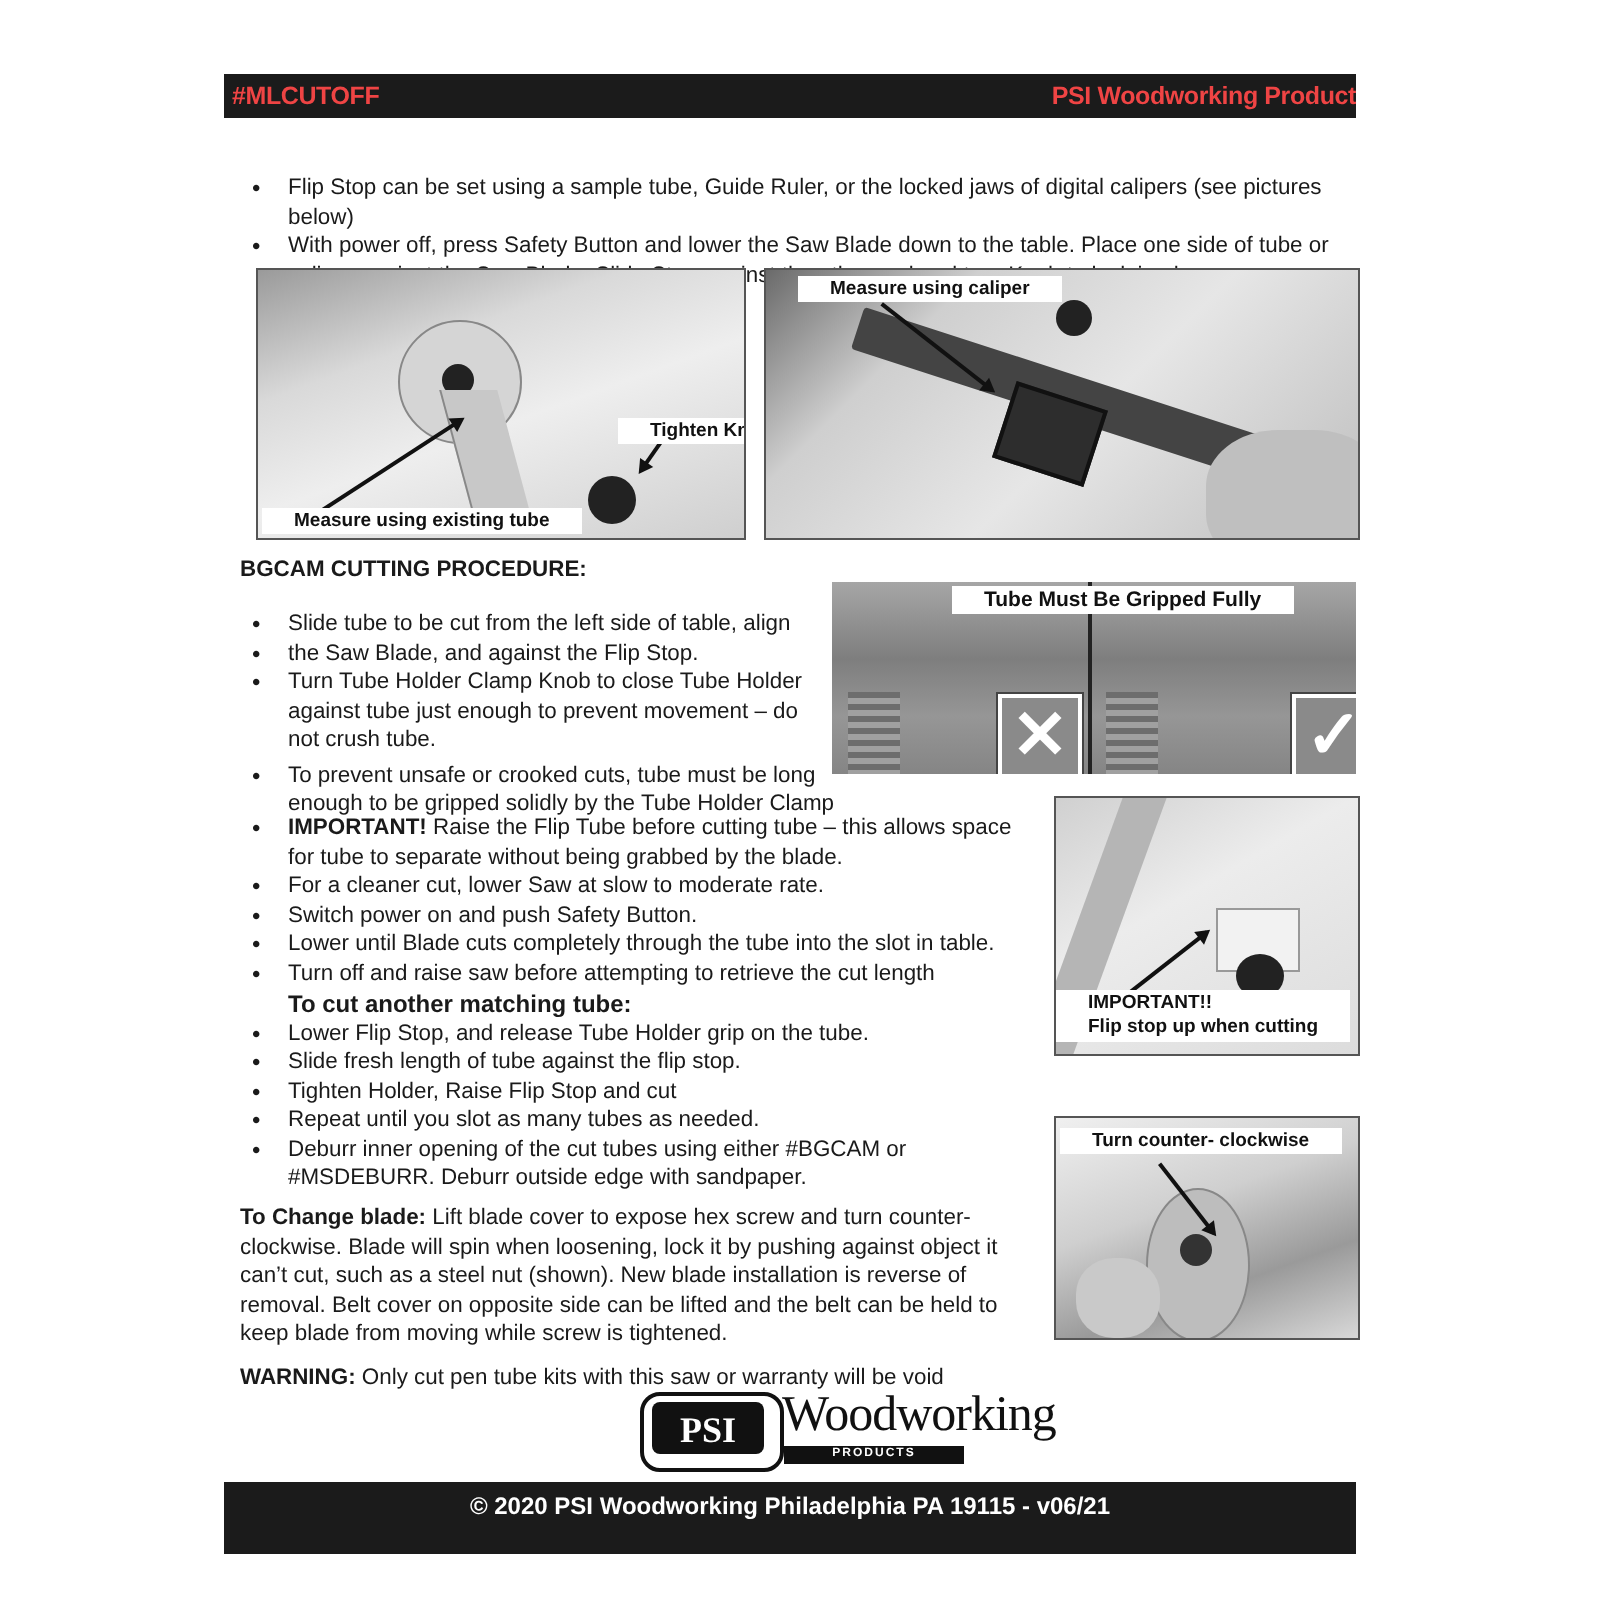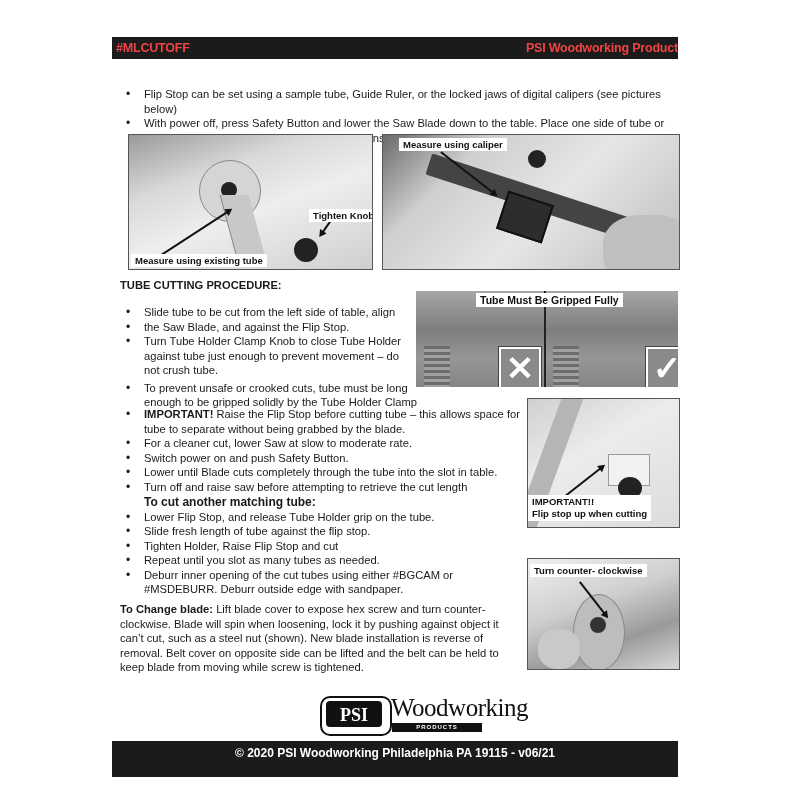--- a/index.html
+++ b/index.html
@@ -8,21 +8,21 @@
   .hdr { position:absolute; left:0; top:0; width:566px; height:22px; background:#1b1b1b; color:#ef4444; font-weight:bold; font-size:12.5px; letter-spacing:-0.2px; }
   .hdr .l { position:absolute; left:4px; top:4px; }
   .hdr .r { position:absolute; right:0; top:4px; white-space:nowrap; }
   .ftr { position:absolute; left:0; top:704px; width:566px; height:36px; background:#1b1b1b; color:#fff; font-weight:bold; font-size:12px; text-align:center; line-height:24px; }
   .txt { position:absolute; font-size:11.2px; line-height:14.5px; color:#1a1a1a; }
   ul.b { list-style:none; margin:0; padding:0; }
   ul.b li { position:relative; padding-left:24px; }
   ul.b li::before { content:"\2022"; position:absolute; left:6px; top:0; font-size:12px; }
   .pic { position:absolute; border:1px solid #555; background:#e9e9e9; overflow:hidden; }
   .pic .scene { position:absolute; inset:0; }
-  .cap { position:absolute; background:#fff; font-weight:bold; font-size:9.5px; color:#111; padding:1px 4px; white-space:nowrap; }
+  .cap { position:absolute; background:#fff; font-weight:bold; font-size:9.5px; color:#111; padding:1px 16px; white-space:nowrap; }
   .title { font-weight:bold; }
   .h2 { font-weight:bold; font-size:12px; }
   .logo { position:absolute; left:208px; top:657px; width:175px; height:42px; }
   .logo .psi { position:absolute; left:0; top:2px; width:68px; height:36px; border:2px solid #111; border-radius:10px; background:#fff; }
   .logo .psi span { position:absolute; left:4px; top:3px; width:56px; height:26px; background:#111; color:#fff; font-family:"Liberation Serif", serif; font-weight:bold; font-size:18px; line-height:28px; text-align:center; border-radius:4px; }
   .logo .wood { position:absolute; left:71px; top:0; font-family:"Liberation Serif", serif; font-size:25px; line-height:28px; color:#111; letter-spacing:-0.5px; }
   .logo .prod { position:absolute; left:72px; top:29px; width:90px; height:9px; background:#111; color:#fff; font-size:6px; font-weight:bold; text-align:center; line-height:9px; letter-spacing:1px; }
   .arrow { position:absolute; height:1.5px; background:#111; transform-origin:0 50%; }
   .arrow::after { content:""; position:absolute; right:-2px; top:-3px; border-left:7px solid #111; border-top:4px solid transparent; border-bottom:4px solid transparent; }
   .mark { position:absolute; width:38px; height:38px; border:2px solid #fff; outline:1px solid #444; background:#8a8a8a; color:#fff; font-size:34px; line-height:38px; text-align:center; font-weight:bold; }
@@ -59,34 +59,34 @@
   <div class="pic" style="left:270px;top:97px;width:296px;height:134px;">
     <div class="scene" style="background:linear-gradient(135deg,#6a6a6a 0%,#cfcfcf 25%,#e6e6e6 55%,#bdbdbd 100%);"></div>
     <div style="position:absolute;left:40px;top:55px;width:240px;height:22px;background:#444;transform:rotate(18deg);border-radius:2px;"></div>
     <div style="position:absolute;left:118px;top:62px;width:44px;height:36px;background:#2d2d2d;border:2px solid #111;transform:rotate(18deg);"></div>
     <div style="position:absolute;left:145px;top:15px;width:18px;height:18px;border-radius:50%;background:#222;"></div>
     <div style="position:absolute;left:220px;top:80px;width:90px;height:70px;border-radius:40%;background:#bfbfbf;"></div>
     <div class="arrow" style="left:58px;top:16px;width:70px;transform:rotate(38deg);"></div>
     <div class="cap" style="left:16px;top:3px;">Measure using caliper</div>
   </div>
 
-  <div class="txt title" style="left:8px;top:241px;">TUBE CUTTING PROCEDURE:</div>
+  <div class="txt title" style="left:8px;top:241px;">BGCAM CUTTING PROCEDURE:</div>
 
   <div class="txt" style="left:8px;top:268px;width:290px;">
     <ul class="b">
       <li>Slide tube to be cut from the left side of table, align</li>
       <li>the Saw Blade, and against the Flip Stop.</li>
       <li>Turn Tube Holder Clamp Knob to close Tube Holder against tube just enough to prevent movement – do not crush tube.</li>
       <li style="margin-top:3px;white-space:normal;width:300px;">To prevent unsafe or crooked cuts, tube must be long enough to be gripped solidly by the Tube Holder Clamp</li>
     </ul>
   </div>
 
   <div class="txt" style="left:8px;top:370px;width:400px;">
     <ul class="b">
-      <li><b>IMPORTANT!</b><span> Raise the Flip Stop before cutting tube – this allows space for tube to separate without being grabbed by the blade.</span></li>
+      <li><b>IMPORTANT!</b><span> Raise the Flip Tube before cutting tube – this allows space for tube to separate without being grabbed by the blade.</span></li>
       <li>For a cleaner cut, lower Saw at slow to moderate rate.</li>
       <li>Switch power on and push Safety Button.</li>
       <li>Lower until Blade cuts completely through the tube into the slot in table.</li>
       <li>Turn off and raise saw before attempting to retrieve the cut length</li>
     </ul>
     <div class="h2" style="padding-left:24px;margin-top:1px;">To cut another matching tube:</div>
     <ul class="b">
       <li>Lower Flip Stop, and release Tube Holder grip on the tube.</li>
       <li>Slide fresh length of tube against the flip stop.</li>
       <li>Tighten Holder, Raise Flip Stop and cut</li>
@@ -123,20 +123,23 @@
     <div style="position:absolute;left:62px;top:58px;width:16px;height:16px;border-radius:50%;background:#333;"></div>
     <div style="position:absolute;left:10px;top:70px;width:42px;height:40px;border-radius:45%;background:#c9c9c9;"></div>
     <div class="arrow" style="left:52px;top:22px;width:44px;transform:rotate(52deg);"></div>
     <div class="cap" style="left:2px;top:5px;">Turn counter- clockwise</div>
   </div>
 
   <div class="txt" style="left:8px;top:565px;width:400px;">
     <b>To Change blade:</b><span> Lift blade cover to expose hex screw and turn counter-clockwise. Blade will spin when loosening, lock it by pushing against object it can’t cut, such as a steel nut (shown). New blade installation is reverse of removal. Belt cover on opposite side can be lifted and the belt can be held to keep blade from moving while screw is tightened.</span>
   </div>
 
+  <div class="txt" style="left:8px;top:645px;width:420px;">
+    <b>WARNING:</b><span> Only cut pen tube kits with this saw or warranty will be void</span>
+  </div>
 
   <div class="logo">
     <div class="psi">
         <span>PSI</span>
       </div>
     <div class="wood">Woodworking</div>
     <div class="prod">PRODUCTS</div>
   </div>
 
   <div class="ftr">

